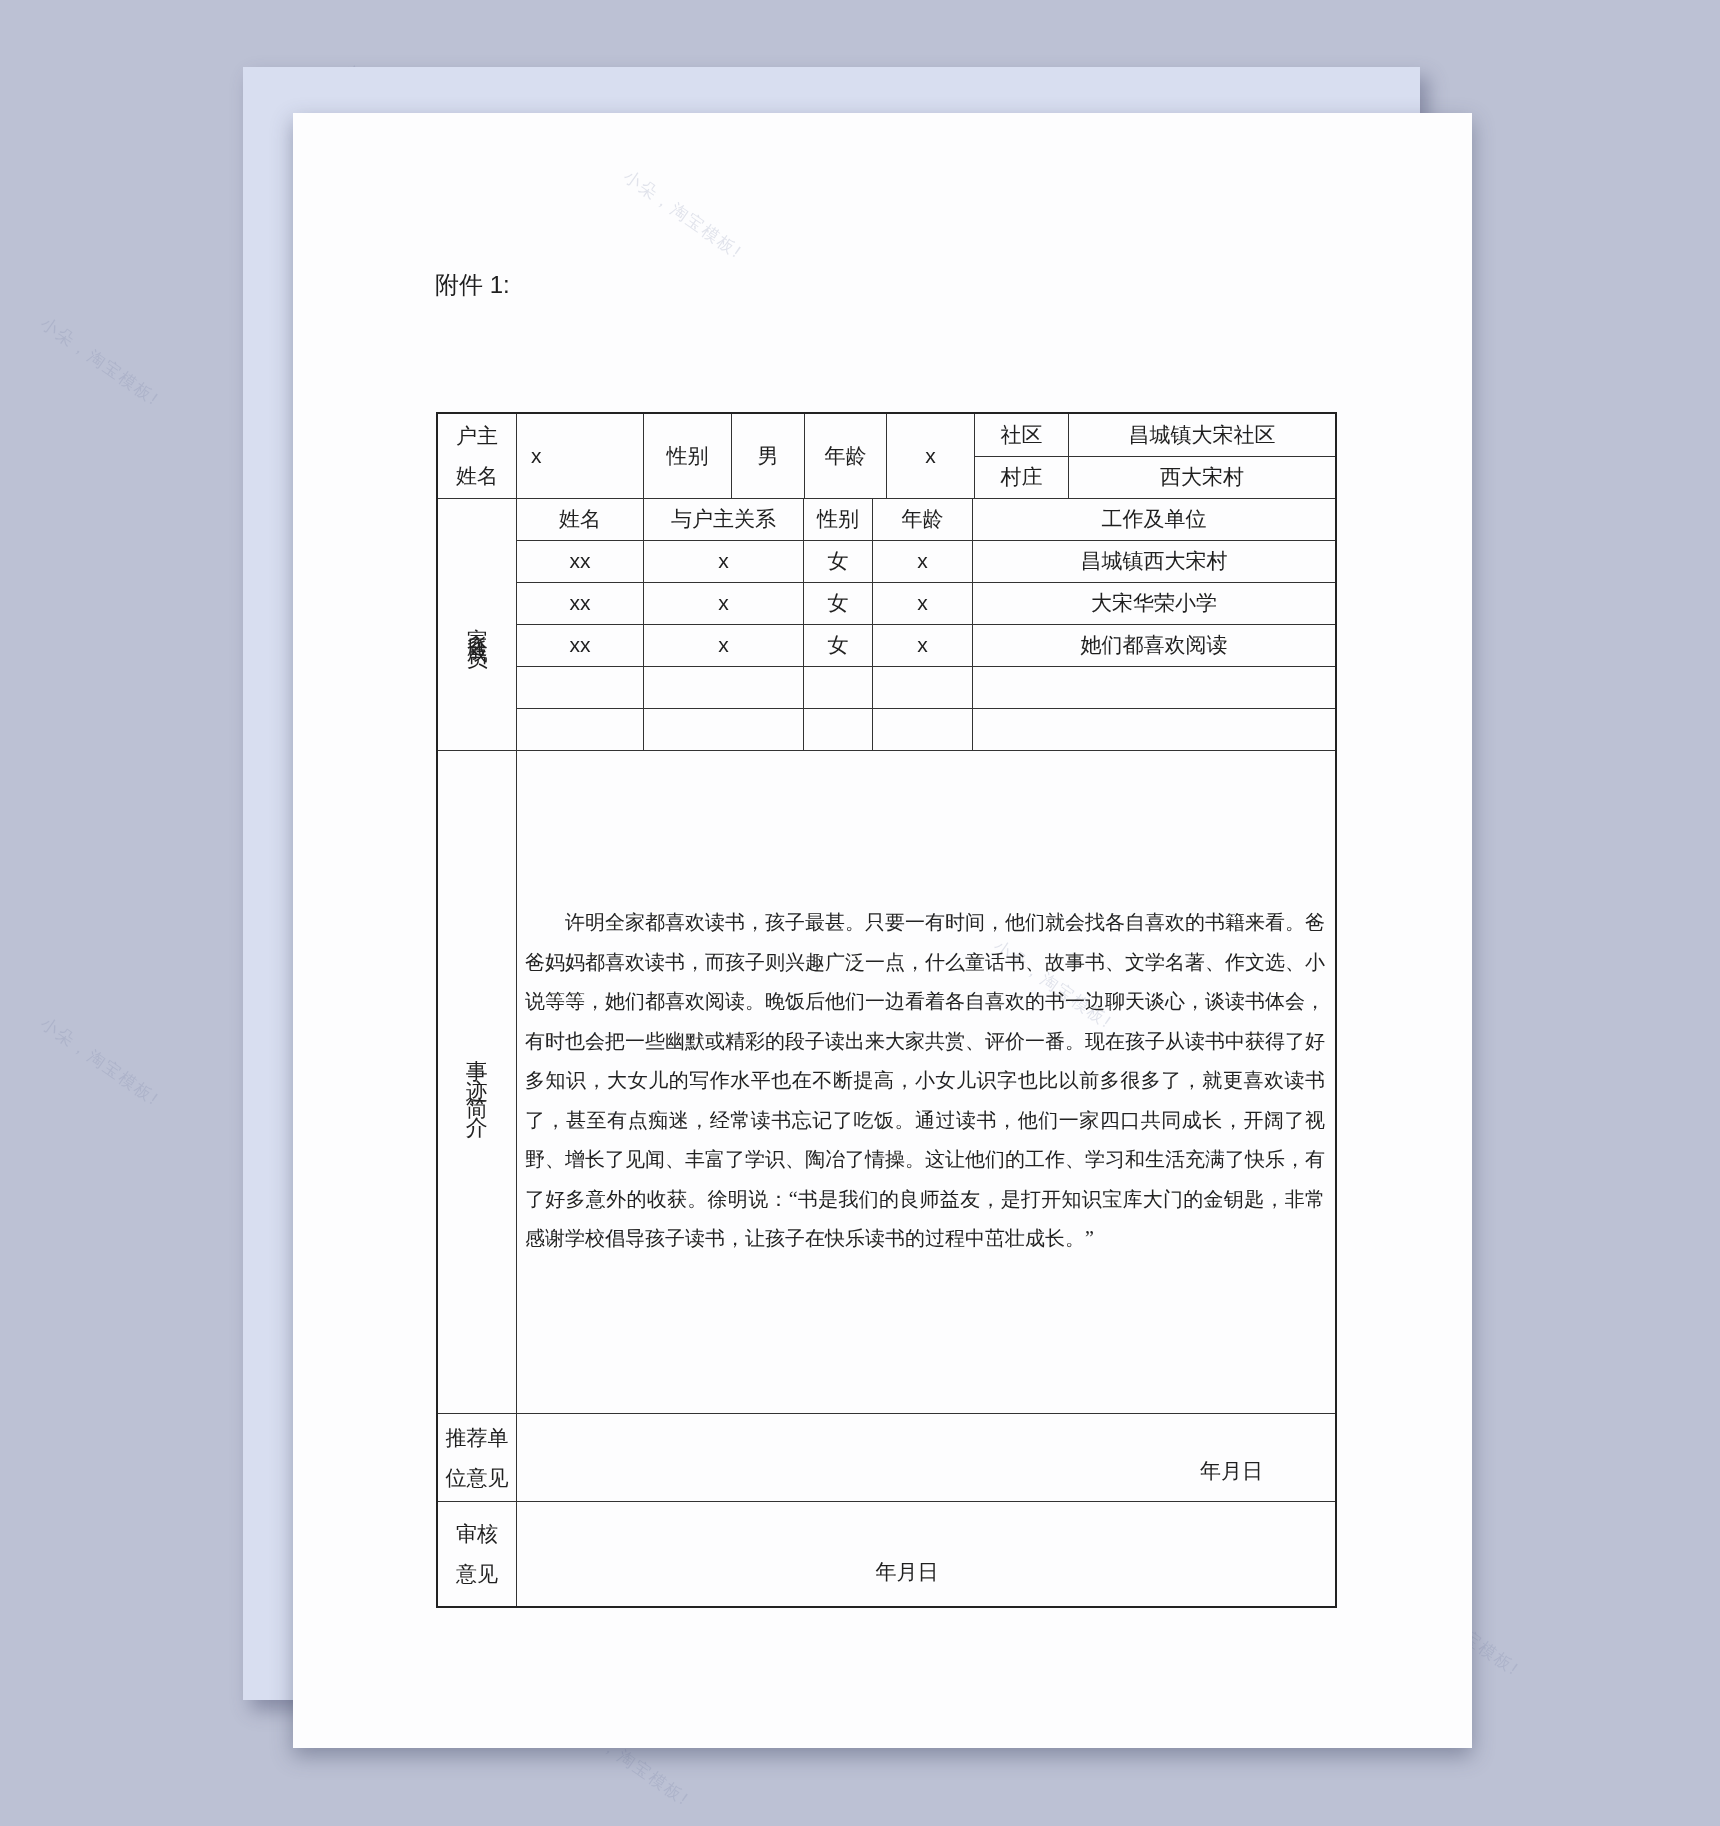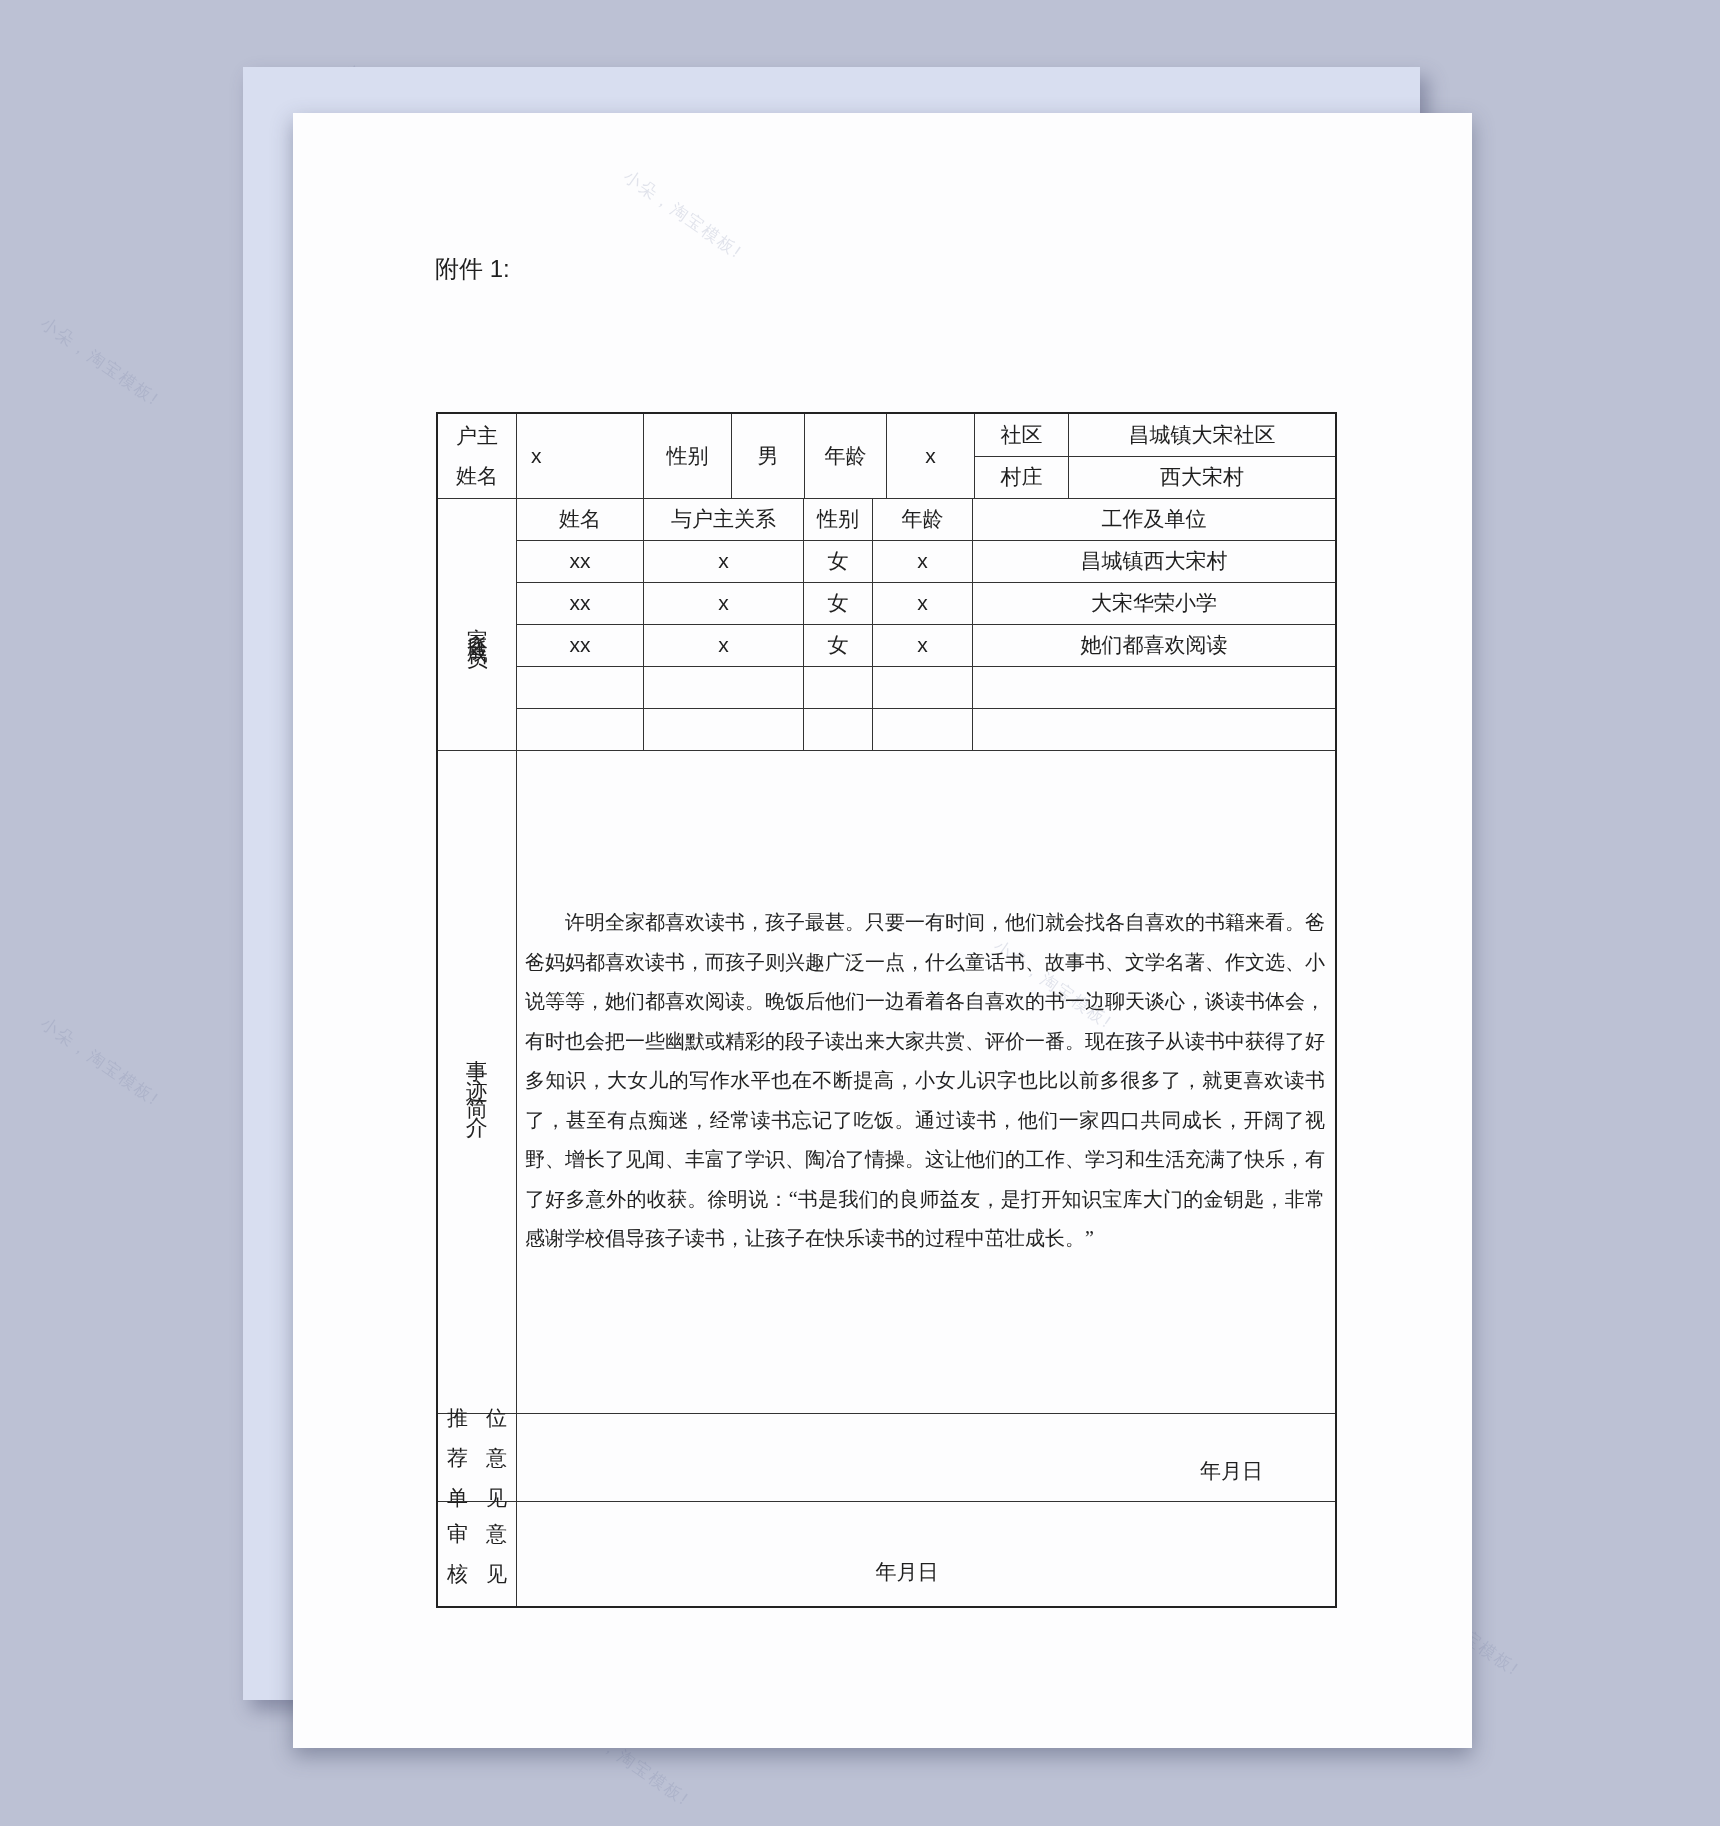--- a/index.html
+++ b/index.html
@@ -25,21 +25,21 @@
     position:absolute;left:293px;top:113px;width:1179px;height:1635px;
     background:var(--page);
     box-shadow:0 8px 20px rgba(58,64,94,.42);
   }
   .wm{
     position:absolute;font-size:17px;letter-spacing:2px;color:#8e96b4;
     opacity:.30;transform:rotate(35deg);white-space:nowrap;pointer-events:none;
   }
   .wm.on-page{color:#b4bace;opacity:.38;}
   .attachment{
-    position:absolute;left:142px;top:140px;font-size:24px;color:var(--ink);
+    position:absolute;left:142px;top:156px;font-size:24px;color:var(--ink);
   }
   .doc-title{
     position:absolute;left:0;top:201px;width:100%;text-align:center;
     font-size:45px;font-weight:bold;color:#111;letter-spacing:1px;
     transform:translateX(-26px);
   }
   .form-table{
     position:absolute;left:143px;top:299px;width:897px;
     border:2px solid var(--edge);background:transparent;
   }
@@ -61,21 +61,21 @@
   .left-pad{justify-content:flex-start;padding-left:14px;}
   .vlabel{writing-mode:vertical-lr;text-orientation:upright;letter-spacing:7px;}
   .fam-label{grid-column:1;grid-row:1 / span 6;}
   .deeds-label-cell{align-items:flex-start;}
   .deeds-label{writing-mode:vertical-lr;text-orientation:upright;letter-spacing:19px;margin-top:291px;font-size:22px;}
   .deeds-cell{display:block;font-family:Liberation Serif, serif;}
   .deeds-text{
     display:block;margin:0;padding:152px 10px 0 8px;
     font-size:20px;line-height:39.5px;text-align:justify;text-indent:40px;color:#222;
   }
-  .two-line{flex-direction:row;line-height:40px;}
+  .two-line{flex-direction:column;line-height:40px;}
   .rec-date-cell{justify-content:flex-end;align-items:flex-end;padding:0 72px 16px 0;}
   .rev-date-cell{align-items:flex-end;padding-bottom:20px;}
   .rev-date-cell span{transform:translateX(-19px);}
 </style>
 </head>
 <body>
 
 <div class="stage">
 
   <span class="wm" style="left:330px;top:96px">小朵，淘宝模板!</span>

